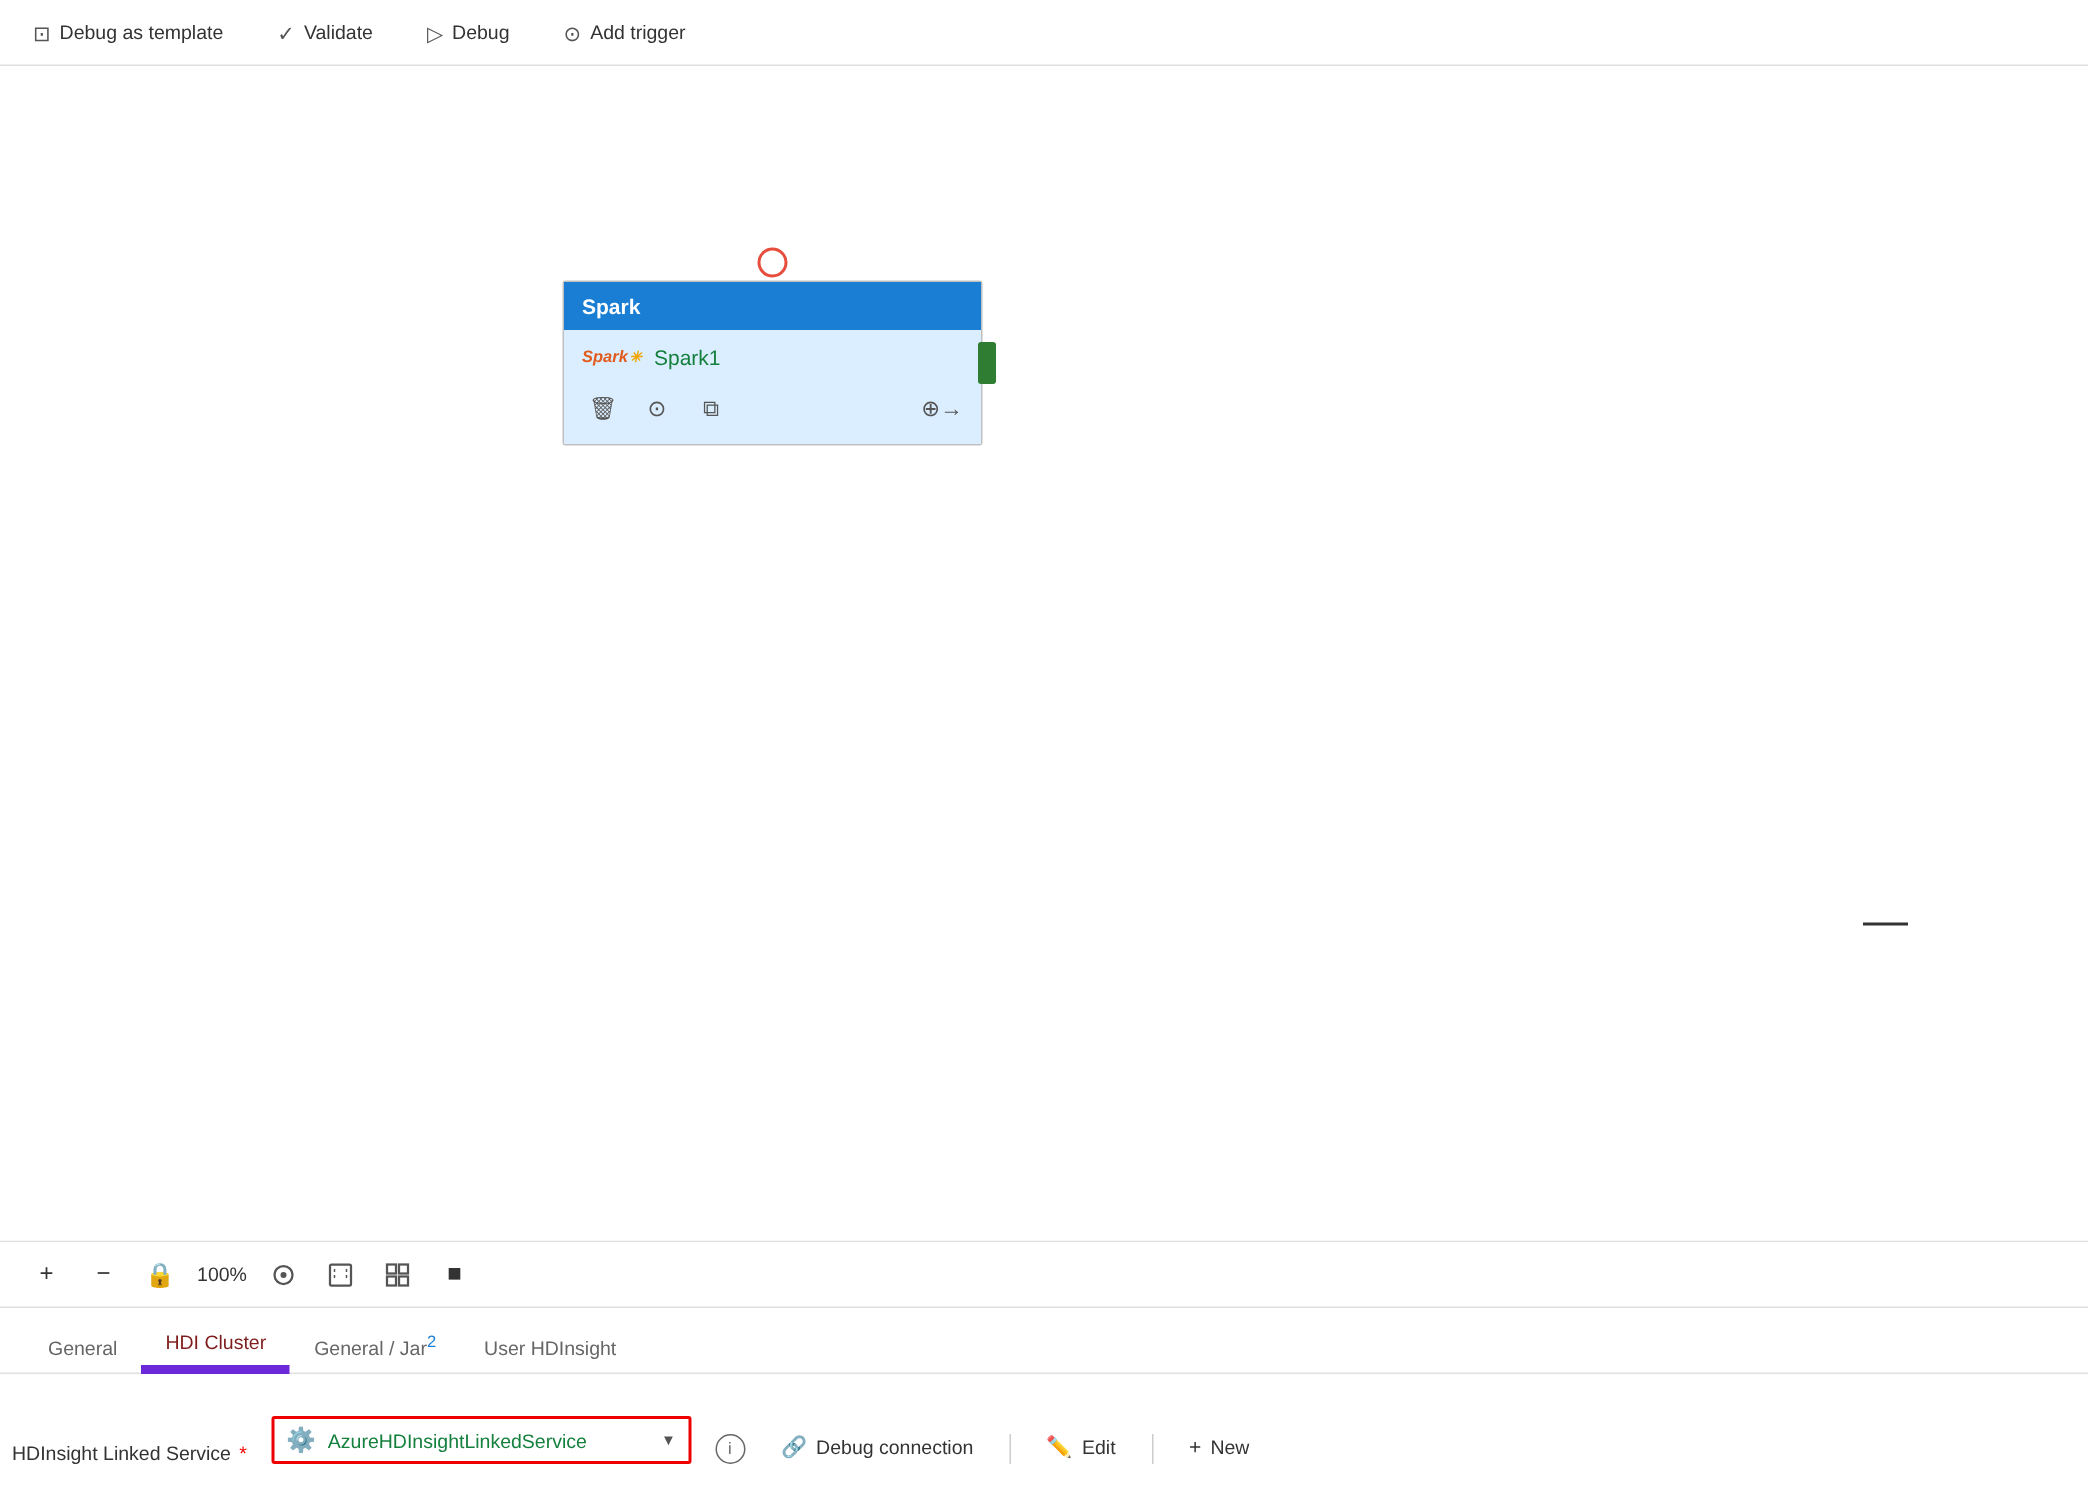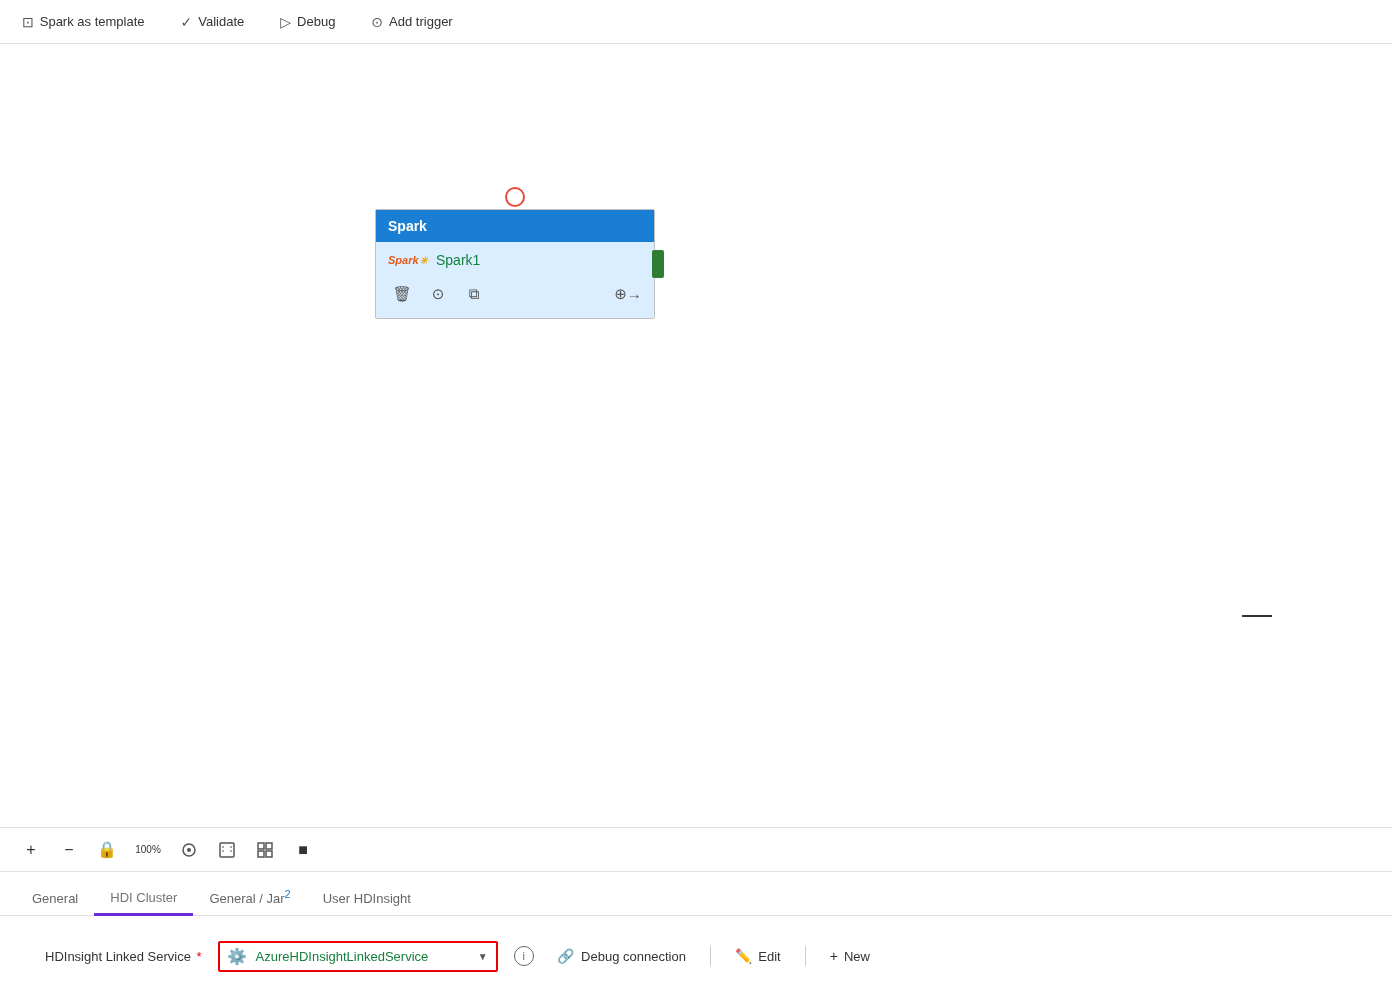--- a/index.html
+++ b/index.html
@@ -46,21 +46,21 @@
       flex: 1;
       position: relative;
       background: #fff;
       overflow: hidden;
     }
 
     
     .spark-node {
       position: absolute;
       left: 375px;
-      top: 165px;
+      top: 143px;
       width: 280px;
     }
     .node-connector-top {
       position: absolute;
       top: -22px;
       left: 50%;
       transform: translateX(-50%);
       width: 20px;
       height: 20px;
       border: 2px solid #e74c3c;
@@ -184,36 +184,35 @@
     .props-tab {
       padding: 8px 16px;
       cursor: pointer;
       color: #666;
       font-size: 13px;
       border-bottom: 2px solid transparent;
       margin-bottom: -1px;
       margin-top: 11px;
     }
     .props-tab.active {
-      color: #737373;
-      border-bottom: 3px solid #6d28d9;
+      color: #7f1d1d;
+      border-bottom: 6px solid #6d28d9;
       font-weight: 500;
     }
     .props-tab .badge {
       color: #1a7fd4;
       font-size: 11px;
       vertical-align: super;
     }
     .props-content {
-      padding: 20px 24px;
-      display: flex;
-      align-items: center;
+      padding: 20px 8px;
+      display: flex;
+      align-items: flex-end;
       gap: 16px;
       height: 80px;
-      margin-left: 21px;
     }
     .field-label {
       font-size: 13px;
       color: #333;
       white-space: nowrap;
     }
     .required-star {
       color: #e00;
       margin-left: 2px;
     }
@@ -270,21 +269,21 @@
       height: 20px;
       background: #ccc;
     }
   </style>
 </head>
 <body>
 
 <div class="top-toolbar">
   <button class="toolbar-btn">
     <span class="toolbar-icon">⊡</span>
-    <span>Spark as template</span>
+    <span>Debug as template</span>
   </button>
   <button class="toolbar-btn">
     <span class="toolbar-icon">✓</span>
     <span>Validate</span>
   </button>
   <button class="toolbar-btn">
     <span class="toolbar-icon">▷</span>
     <span>Debug</span>
   </button>
   <button class="toolbar-btn">
@@ -320,21 +319,21 @@
     </div>
   </div>
 
   <div class="minimize-bar"></div>
 </div>
 
 <div class="bottom-toolbar">
   <button class="canvas-tool-btn" title="Zoom in">+</button>
   <button class="canvas-tool-btn" title="Zoom out">−</button>
   <button class="canvas-tool-btn" title="Lock">🔒</button>
-  <button class="canvas-tool-btn" title="Zoom 100%" style="font-size:10px; width:36px;">100%</button>
+  <button class="canvas-tool-btn" title="Zoom 100%" style="font-size:13px; width:36px;">100%</button>
   <button class="canvas-tool-btn" title="Fit canvas">
     <svg width="18" height="18" viewBox="0 0 18 18" fill="none">
       <circle cx="9" cy="9" r="6" stroke="#555" stroke-width="1.5"></circle>
       <circle cx="9" cy="9" r="2" fill="#555"></circle>
     </svg>
   </button>
   <button class="canvas-tool-btn" title="Select">
     <svg width="18" height="18" viewBox="0 0 18 18" fill="none">
       <rect x="2" y="2" width="14" height="14" rx="1" stroke="#555" stroke-width="1.5" fill="none"></rect>
       <path d="M5 5 L5 13 M13 5 L13 13" stroke="#555" stroke-width="1" stroke-dasharray="2,2"></path>

